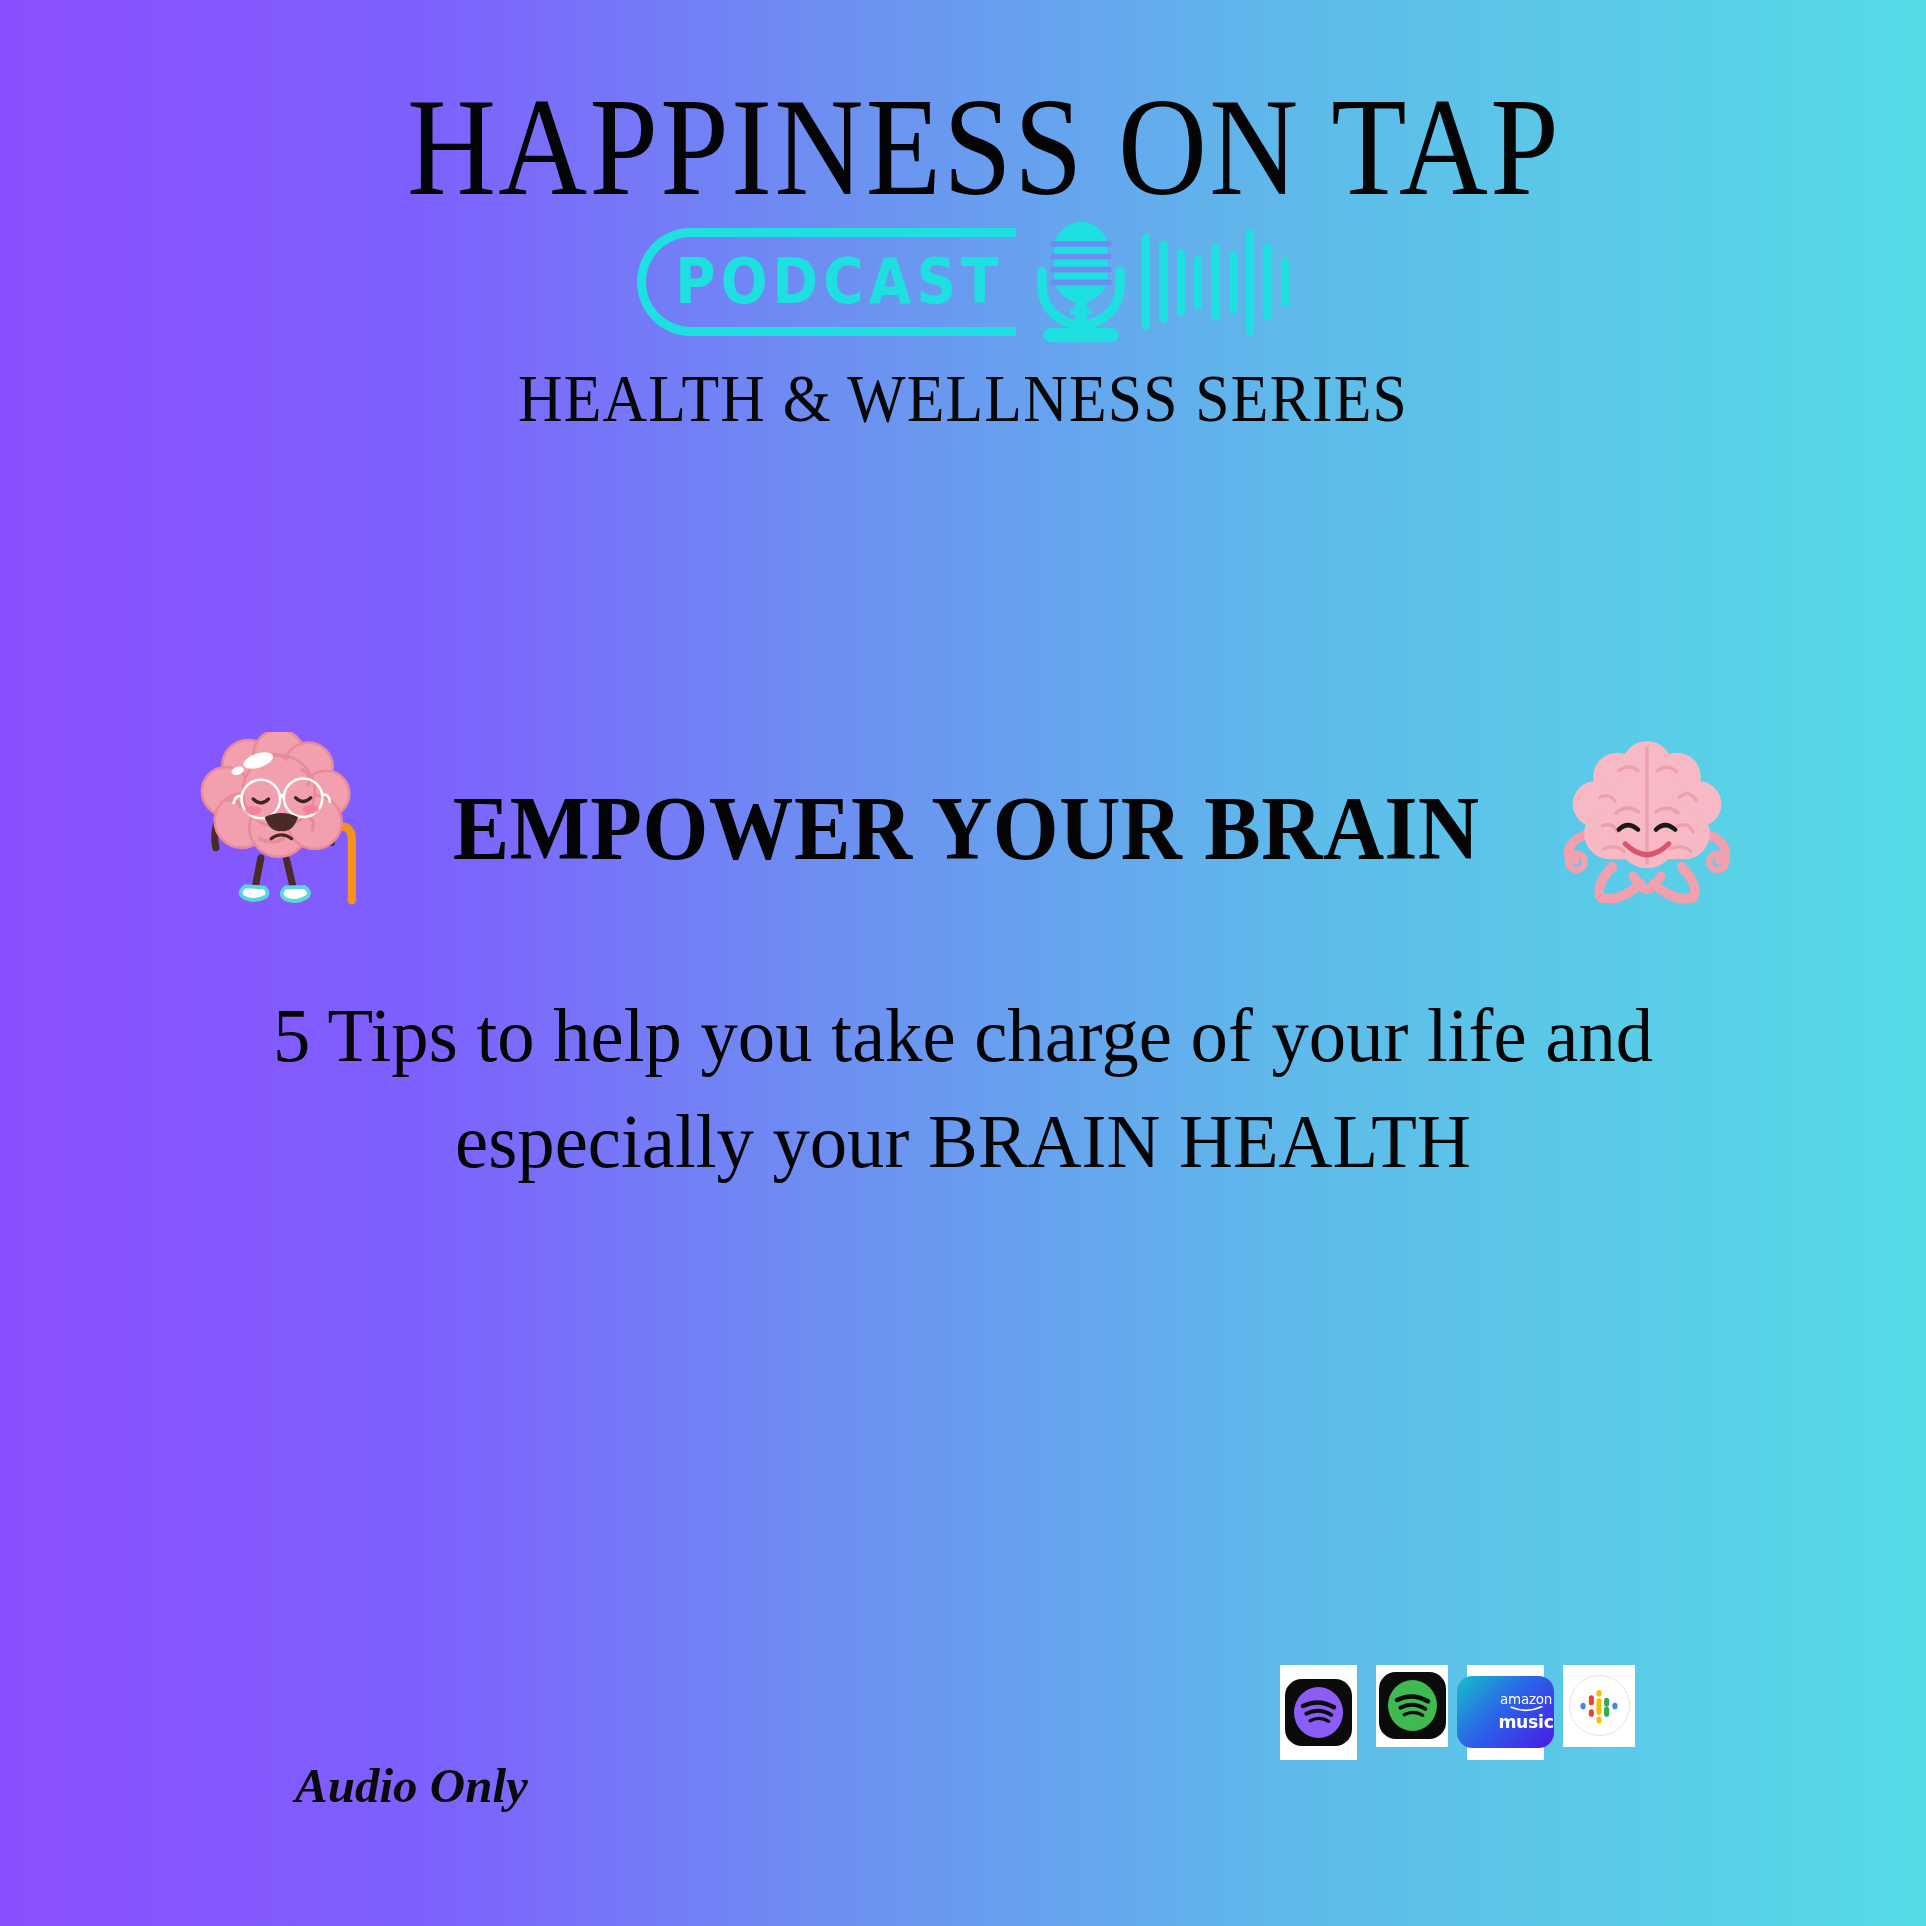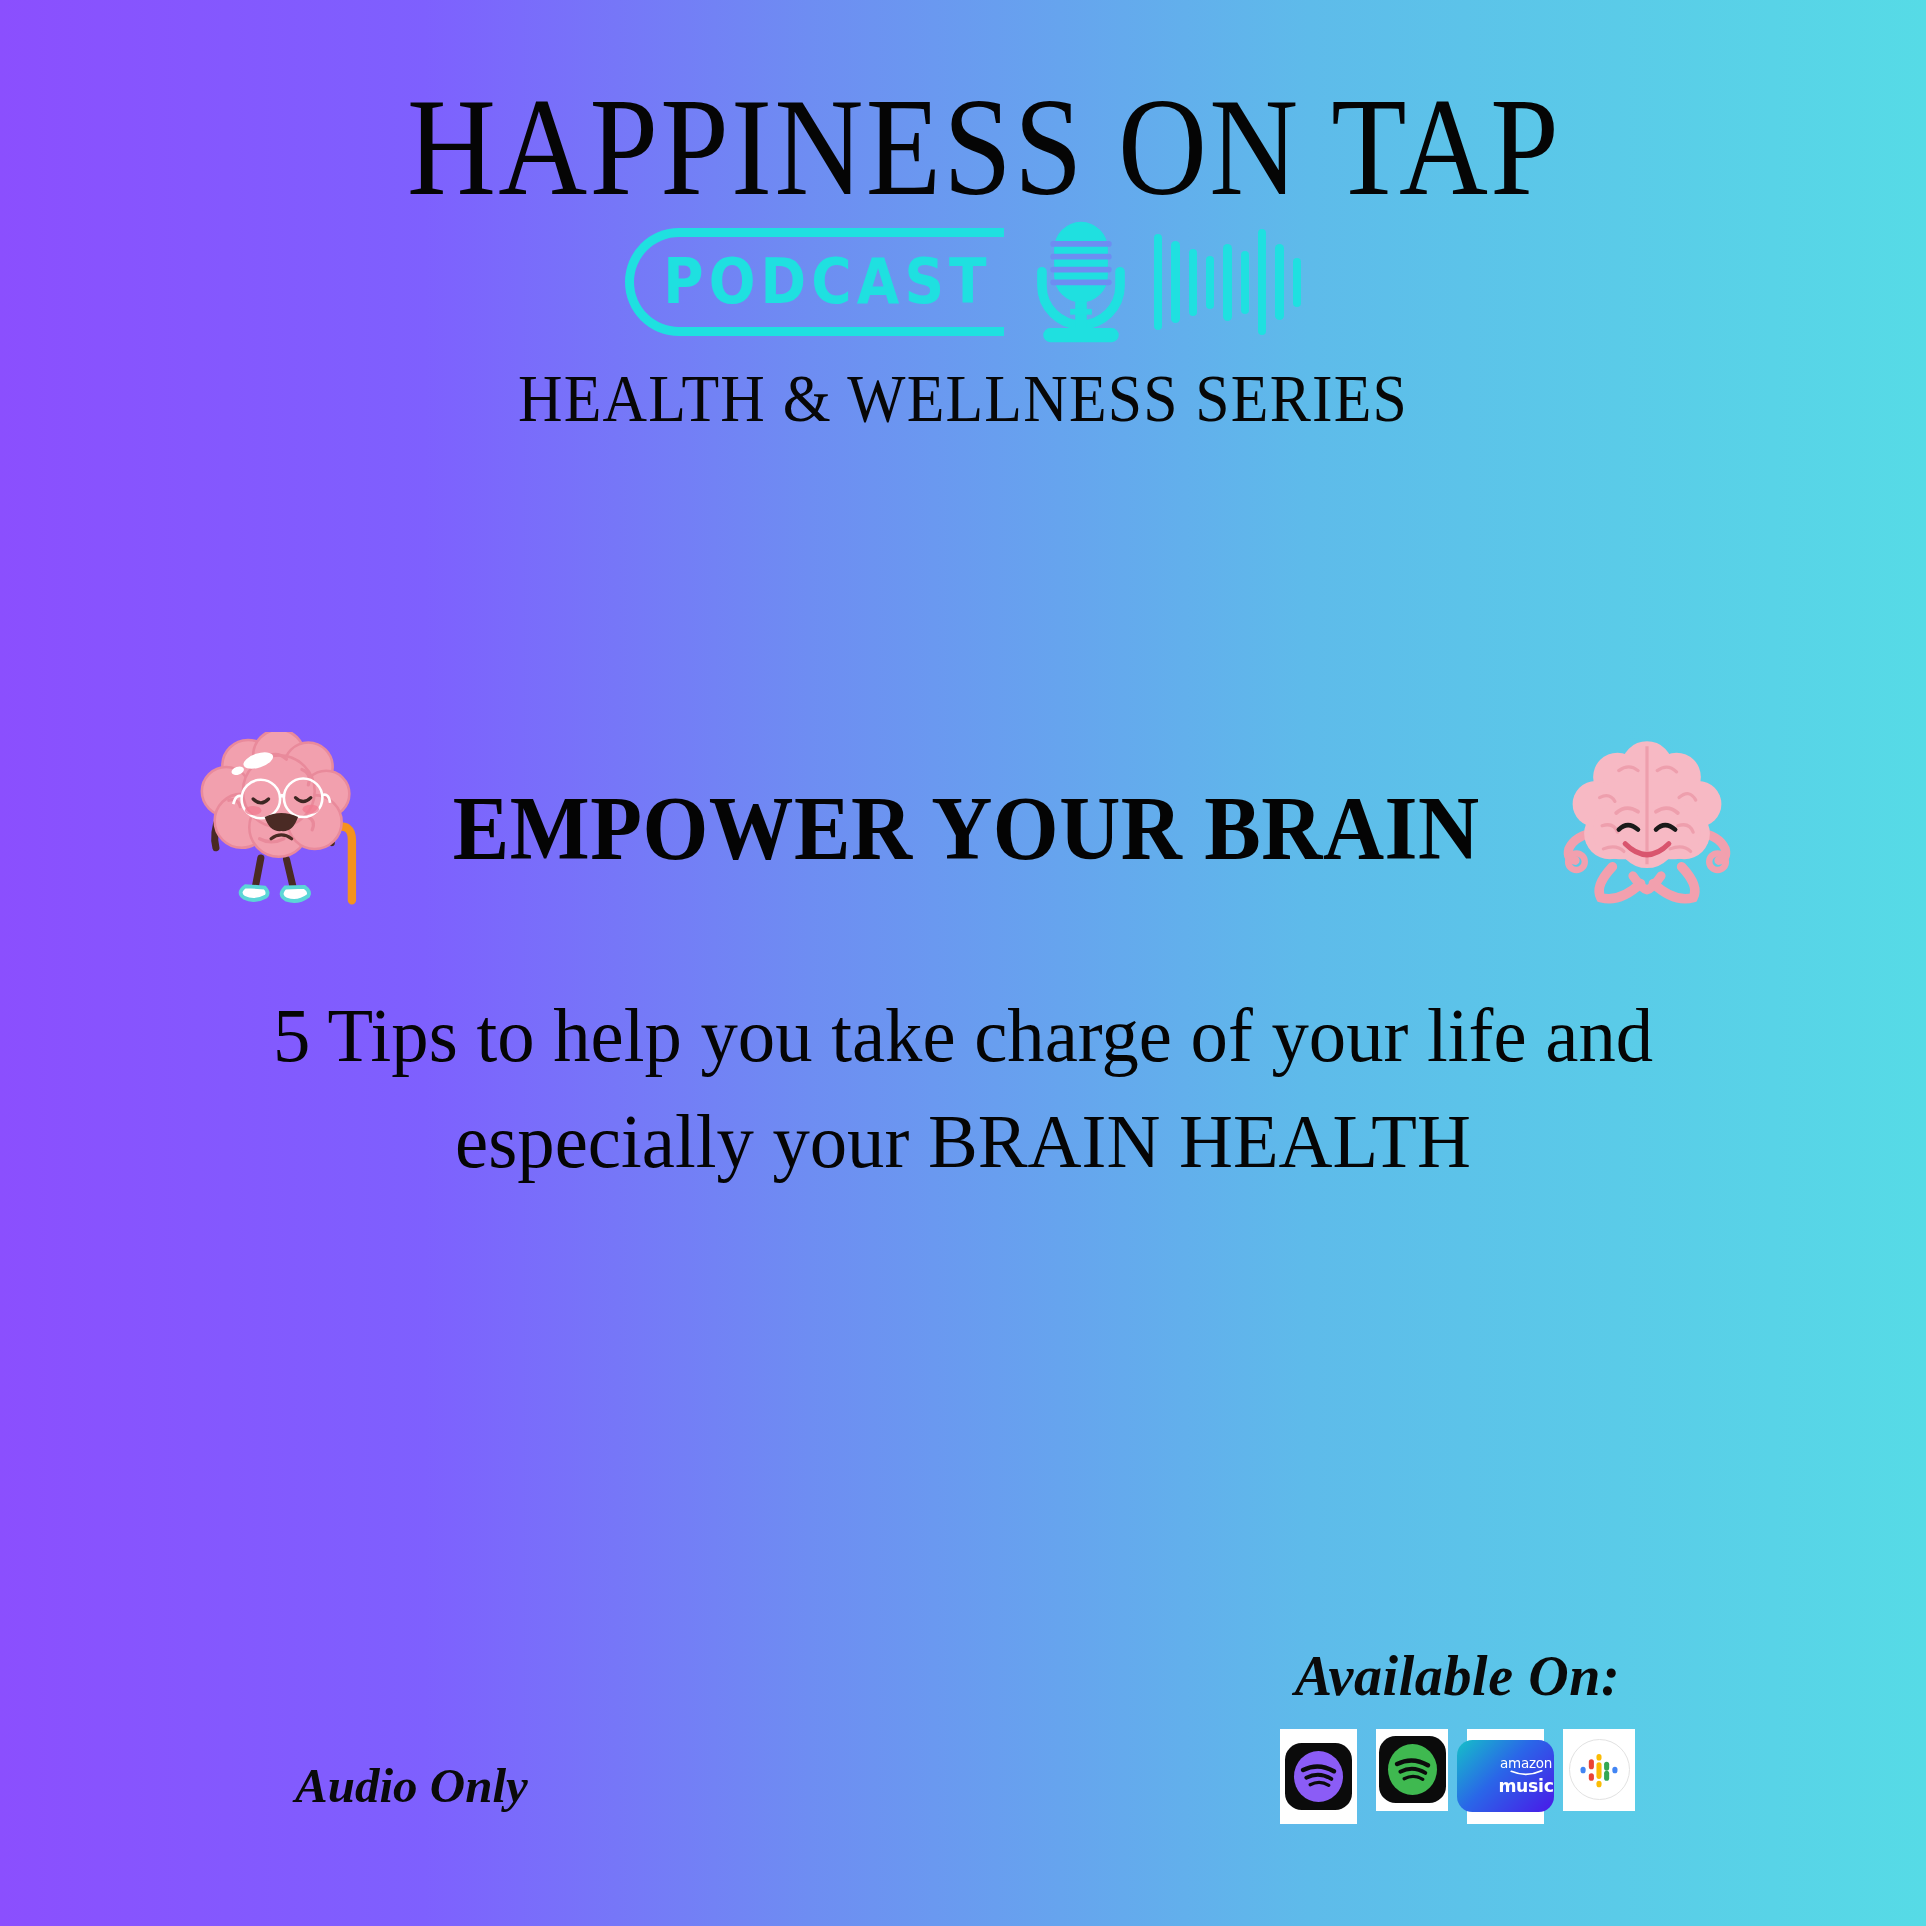--- a/index.html
+++ b/index.html
@@ -40,21 +40,21 @@
 
   
   .badge-row {
     position: absolute;
     top: 218px;
     left: 0;
     width: 1926px;
     display: flex;
     justify-content: center;
     align-items: center;
-    gap: 16px;
+    gap: 4px;
   }
   .podcast-badge {
     position: relative;
     width: 379px;
     height: 108px;
     box-sizing: border-box;
     border: 9.6px solid #1FE0E0;
     border-right: none;
     border-radius: 54px 0 0 54px;
     display: flex;
@@ -408,21 +408,20 @@
   </div>
 
   <div class="subtitle">
     <div>5 Tips to help you take charge of your life and</div>
     <div>especially your BRAIN HEALTH</div>
   </div>
 
   <div class="audio-only">Audio Only</div>
 
   <div class="available-block">
-    <div class="available-label">Available On:</div>
 
     <div class="platform-row">
 
       <div class="plat">
         <div class="plat-inner black">
           <div class="spot-circle" style="background:#8B5CF6;">
             <svg width="39" height="29.5" viewBox="0 0 60 46" aria-hidden="true">
               <path d="M6 14 q24 -12 48 2" fill="none" stroke="#0b0b0b" stroke-width="7" stroke-linecap="round"></path>
               <path d="M11 26 q20 -10 39 2" fill="none" stroke="#0b0b0b" stroke-width="6" stroke-linecap="round"></path>
               <path d="M17 37 q15 -8 29 1" fill="none" stroke="#0b0b0b" stroke-width="5" stroke-linecap="round"></path>

